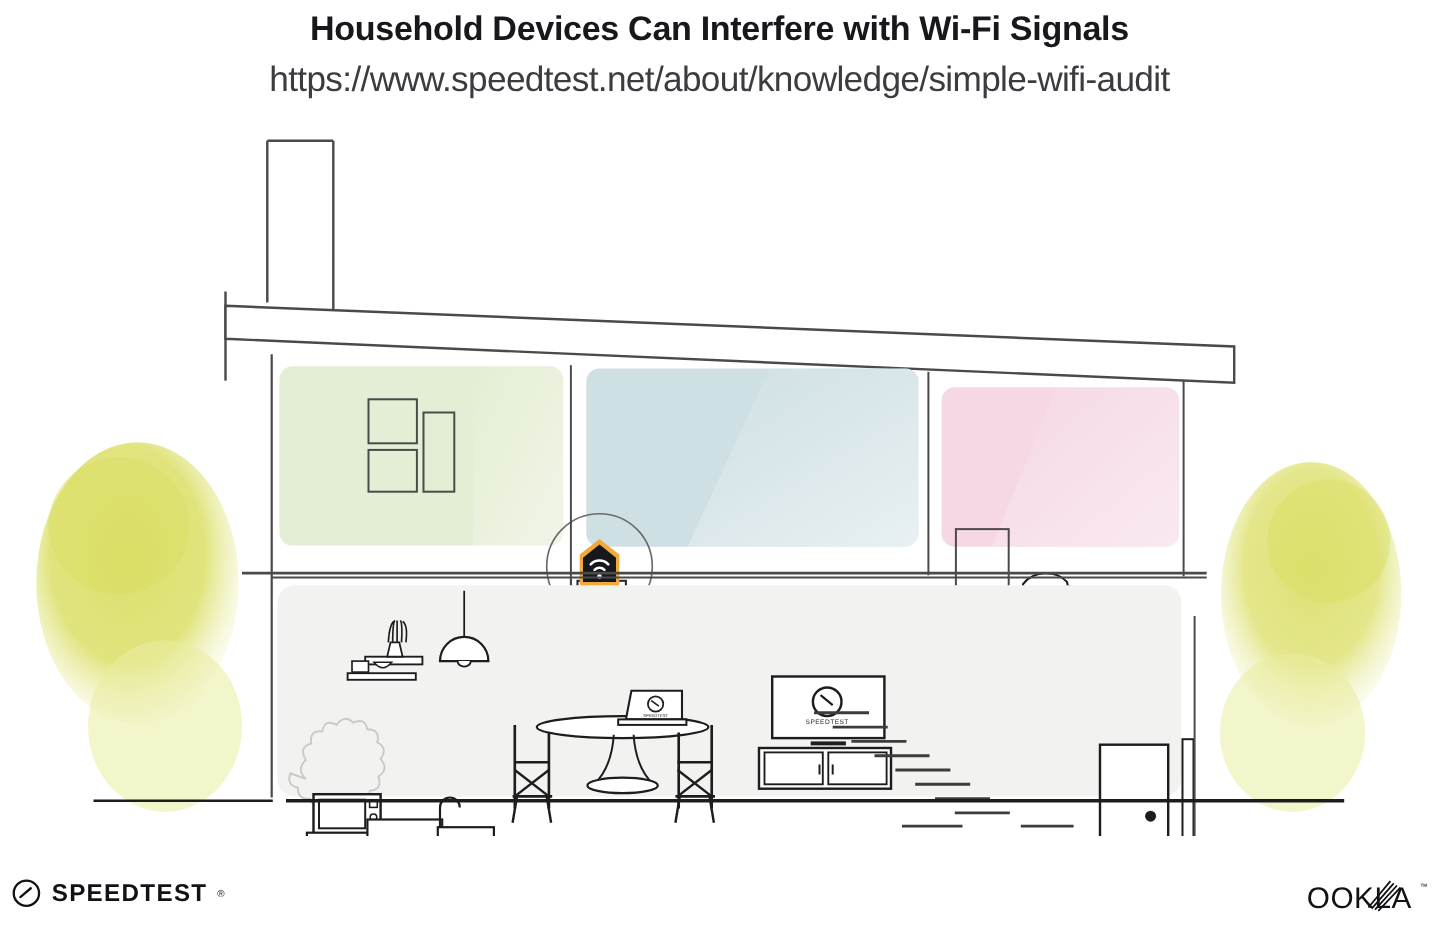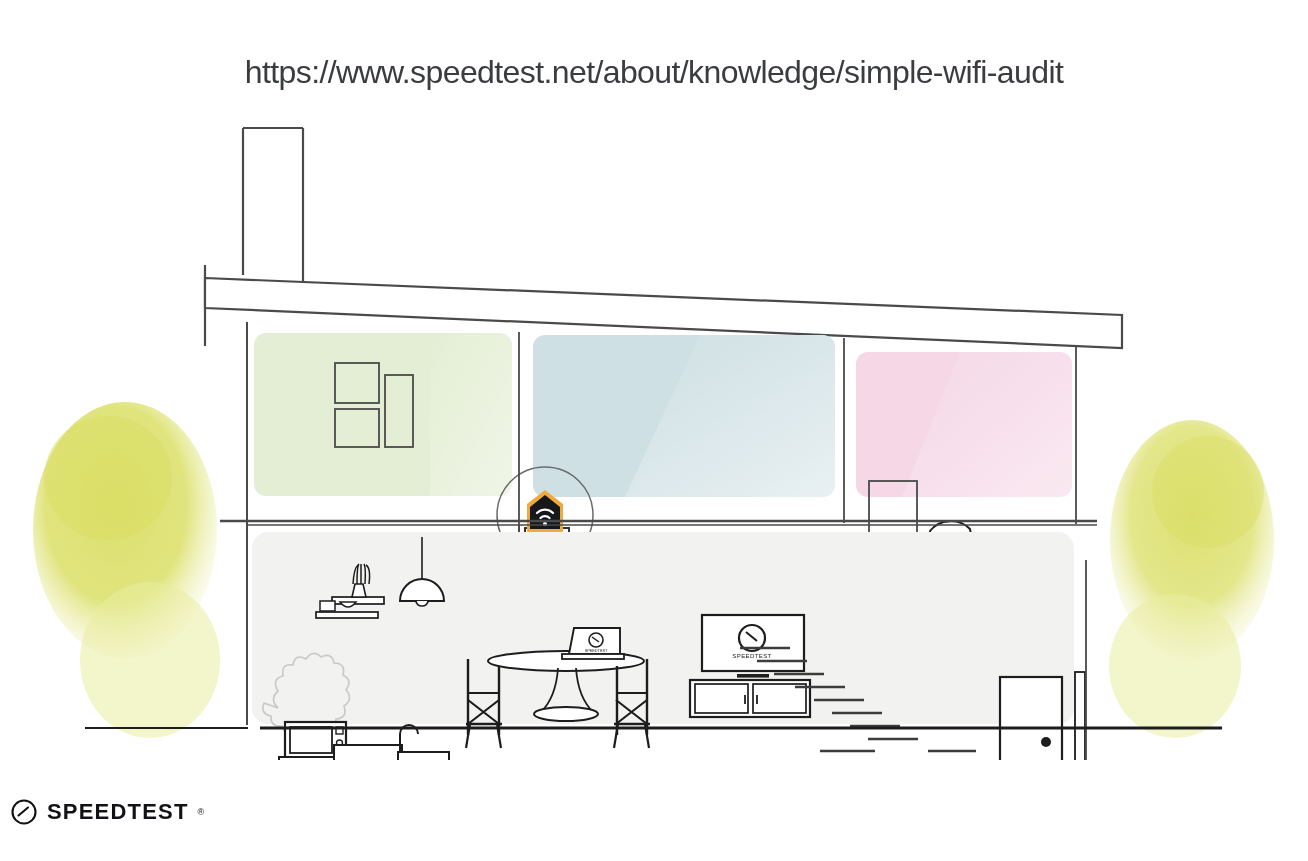--- a/index.html
+++ b/index.html
@@ -22,20 +22,21 @@
   .footer-left{position:absolute;left:10px;top:798px;display:flex;align-items:center;gap:9px;}
   .brand-word{font-size:22px;font-weight:bold;letter-spacing:1.2px;color:#111216;}
   .brand-tm{font-size:9px;vertical-align:super;color:#111216;}
   .footer-right{position:absolute;right:8px;top:795px;}
 </style>
 </head>
 <body>
 
 <div class="stage">
 
+  <div class="title">Household Devices Can Interfere with Wi-Fi Signals</div>
   <div class="subtitle">https://www.speedtest.net/about/knowledge/simple-wifi-audit</div>
 
   <svg class="art" viewBox="0 0 1308 660">
     <defs>
       <radialGradient id="blobA" cx="45%" cy="40%" r="62%">
         <stop offset="0%" stop-color="#dbdf6a" stop-opacity="0.98"></stop>
         <stop offset="62%" stop-color="#dde16f" stop-opacity="0.9"></stop>
         <stop offset="100%" stop-color="#eef0b4" stop-opacity="0.12"></stop>
       </radialGradient>
       <radialGradient id="blobB" cx="50%" cy="40%" r="62%">
@@ -293,14 +294,23 @@
 
   <div class="footer-left">
     <svg width="28" height="28" viewBox="0 0 28 28">
       <circle cx="14" cy="14" r="11.5" fill="none" stroke="#111216" stroke-width="2.1"></circle>
       <path d="M8.5 17.5 L18 9.5" stroke="#111216" stroke-width="2.1" stroke-linecap="round"></path>
     </svg>
     <span class="brand-word">SPEEDTEST</span>
     <span class="brand-tm">®</span>
   </div>
 
+  <div class="footer-right">
+    <svg width="112" height="44" viewBox="0 0 112 44">
+      <text x="0" y="30" font-family="Liberation Sans, sans-serif" font-size="27" fill="#111216" letter-spacing="0.5">OOKLA</text>
+      <g>
+        <path d="M56 30 L76 6 M59 31 L79 8 M62 32 L82 10 M65 33 L85 12" stroke="#111216" stroke-width="1.6" fill="none"></path>
+      </g>
+      <text x="103" y="13" font-family="Liberation Sans, sans-serif" font-size="7" fill="#111216">™</text>
+    </svg>
+  </div>
 
 </div>
 
 </body></html>

